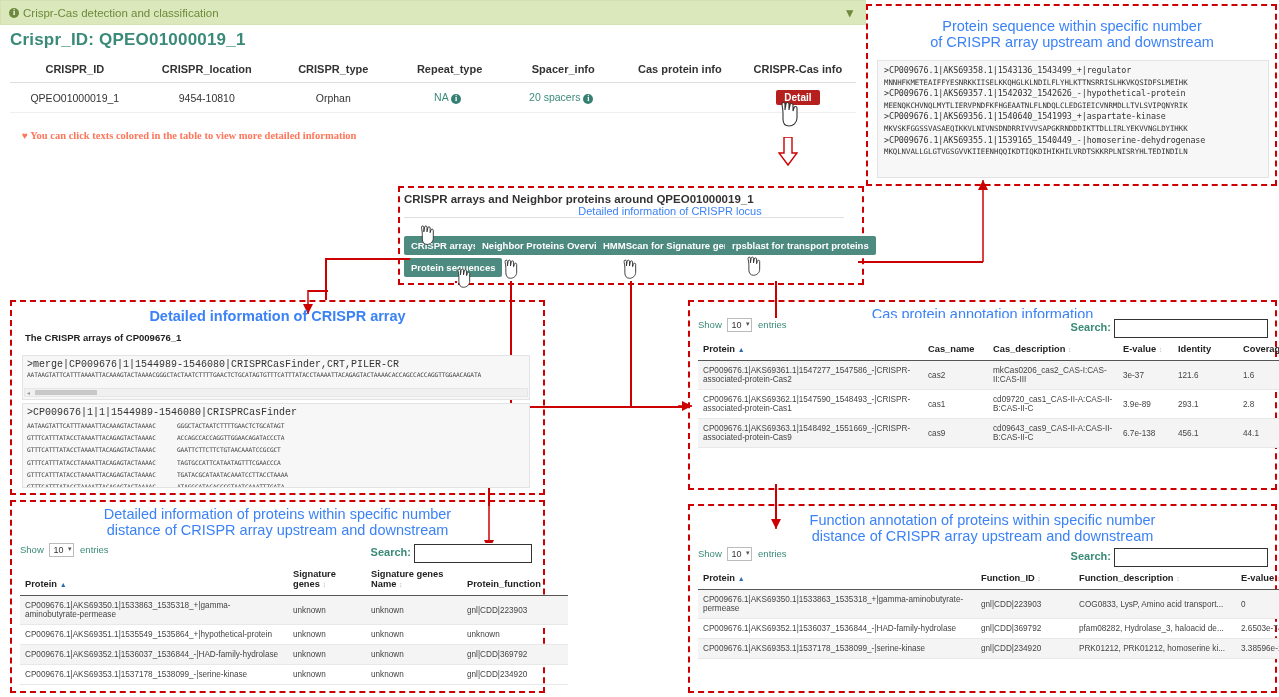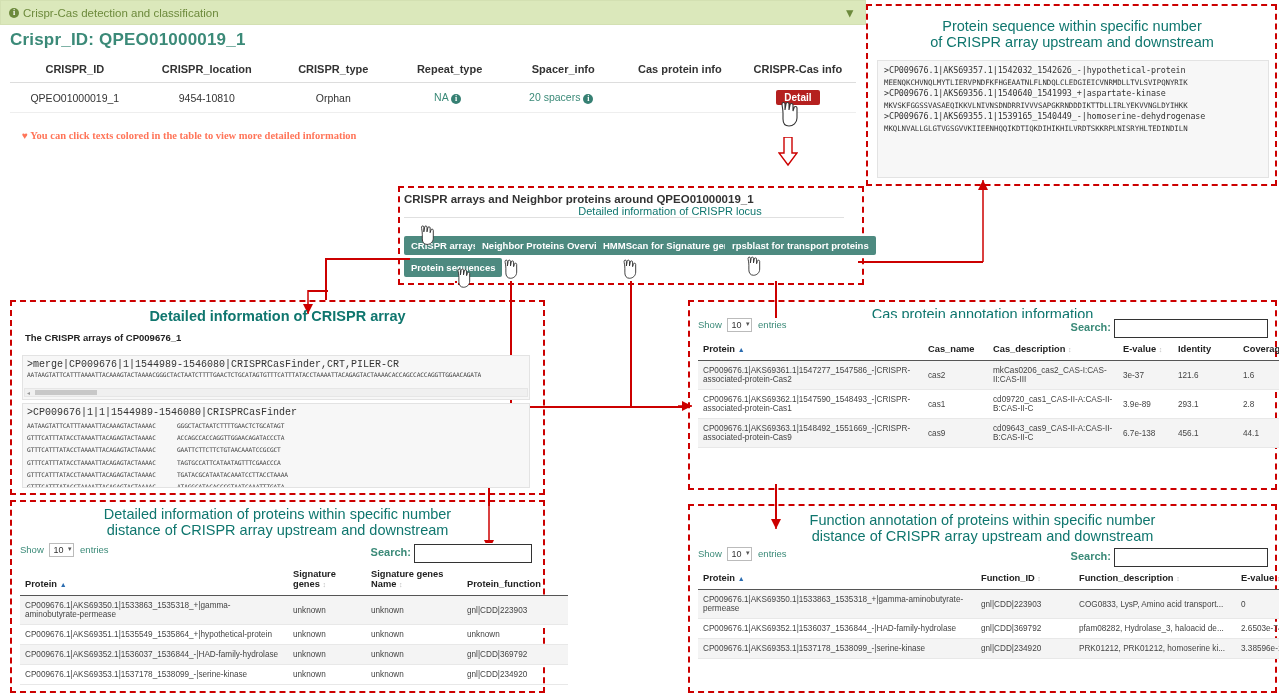--- a/index.html
+++ b/index.html
@@ -6,21 +6,21 @@
   body{
     width:1279px;height:697px;background:#ffffff;position:relative;
     font-family:"Liberation Sans", sans-serif;
     font-size:11px;color:#333;overflow:hidden;
   }
   .abs{position:absolute;}
 
   
   .ann-box{position:absolute;border:2px dashed #cc0000;box-sizing:border-box;}
   .ann-title{
-    color:#0f766e;text-align:center;font-size:14.5px;line-height:16px;
+    color:#3b82f6;text-align:center;font-size:14.5px;line-height:16px;
     font-family:"Liberation Sans", sans-serif;white-space:pre-line;
   }
   .ann-line{position:absolute;background:#cc0000;}
   .ann-line.v{width:1.5px;}
   .ann-line.h{height:1.5px;}
 
   
   #top-panel{left:0;top:10px;width:866px;height:140px;background:#fff;}
   #panel-header{
     position:absolute;left:0;top:0;width:866px;height:25px;
@@ -185,20 +185,24 @@
 
 <svg class="abs" style="left:778px;top:137px;width:20px;height:30px;">
   <path d="M6 0 L6 16 L1 16 L10 28 L19 16 L14 16 L14 0 Z" fill="none" stroke="#cc0000" stroke-width="1.4"></path>
 </svg>
 
 <div class="ann-box" id="seqbox-ann"></div>
 <div class="ann-title abs" style="left:870px;top:18px;width:404px;">Protein sequence within specific number
 of CRISPR array upstream and downstream</div>
 
 <div id="seq-panel">
+  <div>
+    <div class="seq-hdr">&gt;CP009676.1|AKS69358.1|1543136_1543499_+|regulator</div>
+    <div class="seq-res">MNNHFKMETEAIFFYESNRKKIISELKKQHGLKLNDILFLYHLKTTNSRRISLHKVKQSIDFSLMEIHK</div>
+  </div>
   <div>
     <div class="seq-hdr">&gt;CP009676.1|AKS69357.1|1542032_1542626_-|hypothetical-protein</div>
     <div class="seq-res">MEENQKCHVNQLMYTLIERVPNDFKFHGEAATNLFLNDQLCLEDGIEICVNRMDLLTVLSVIPQNYRIK</div>
   </div>
   <div>
     <div class="seq-hdr">&gt;CP009676.1|AKS69356.1|1540640_1541993_+|aspartate-kinase</div>
     <div class="seq-res">MKVSKFGGSSVASAEQIKKVLNIVNSDNDRRIVVVSAPGKRNDDDIKTTDLLIRLYEKVVNGLDYIHKK</div>
   </div>
   <div>
     <div class="seq-hdr">&gt;CP009676.1|AKS69355.1|1539165_1540449_-|homoserine-dehydrogenase</div>

